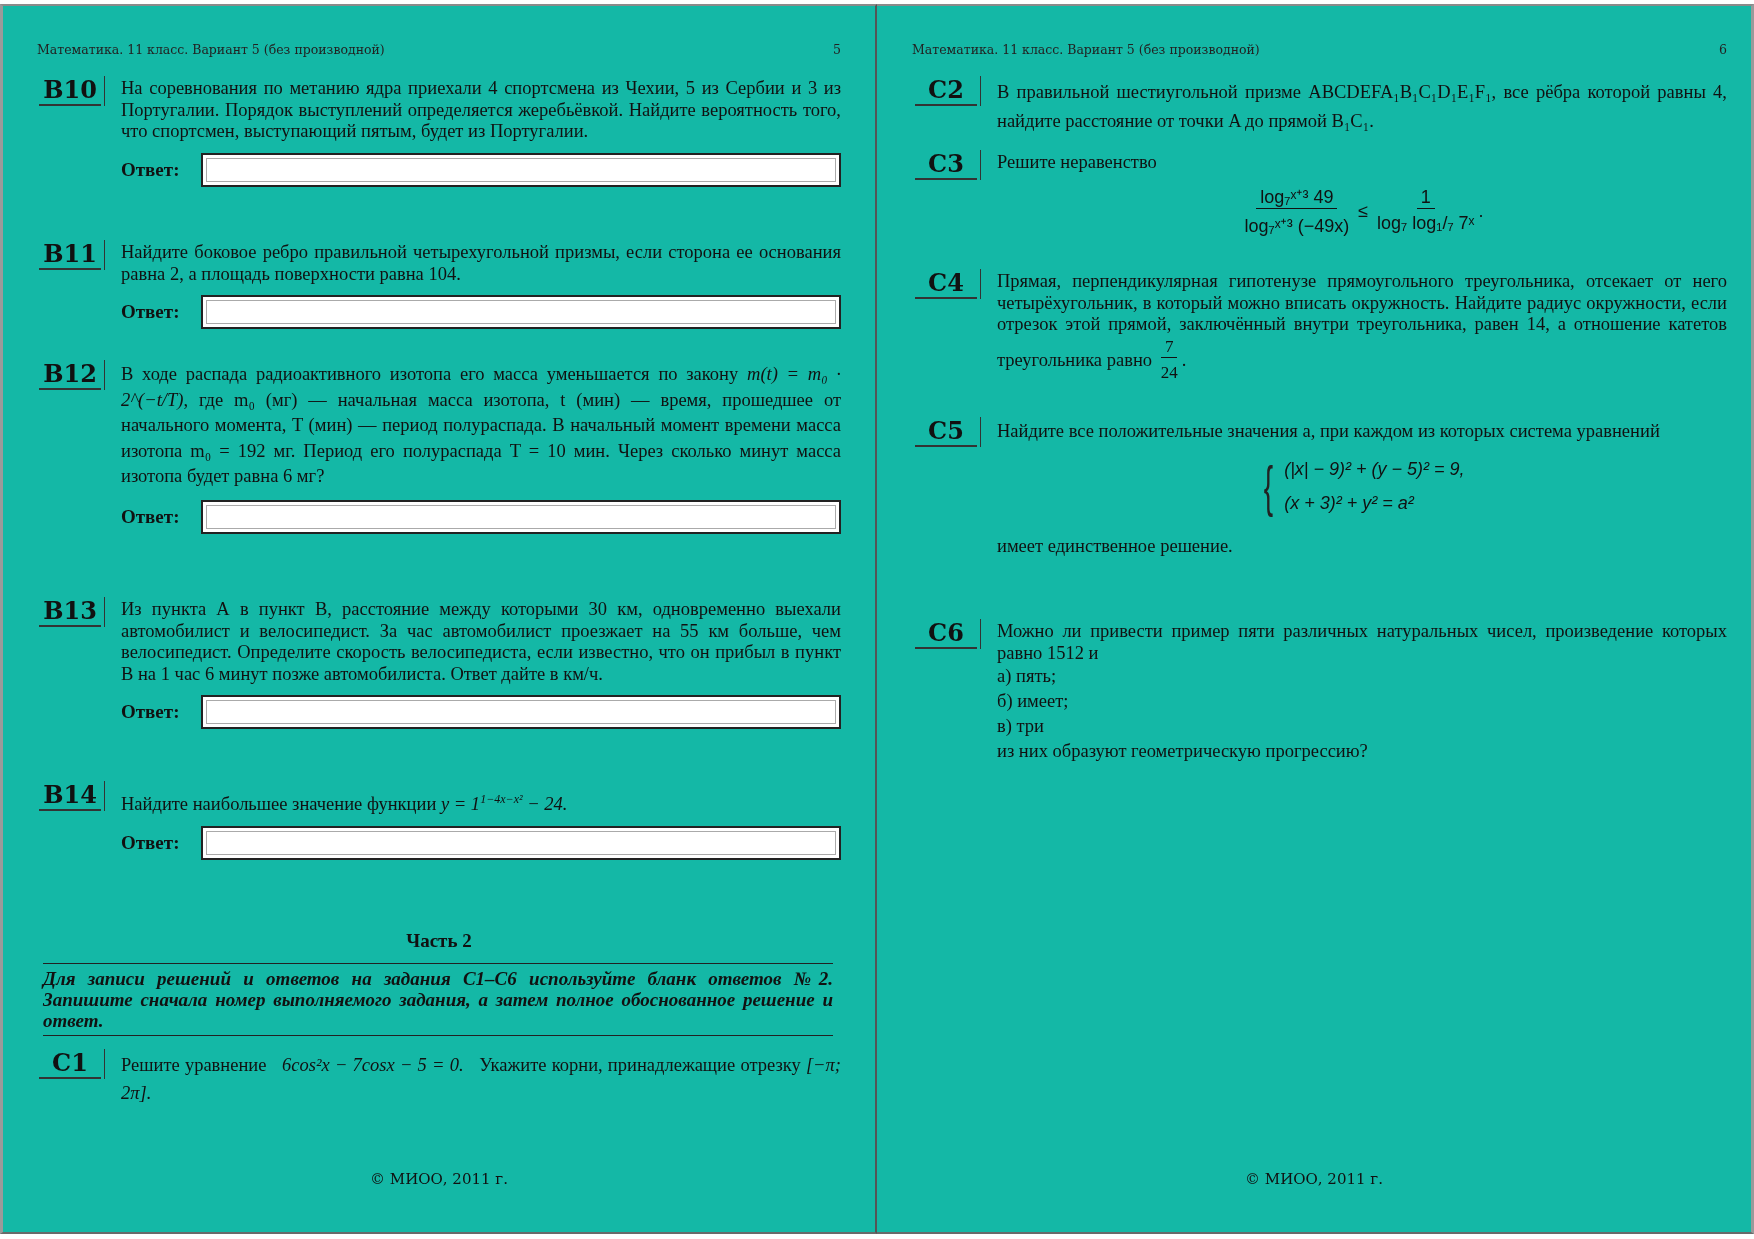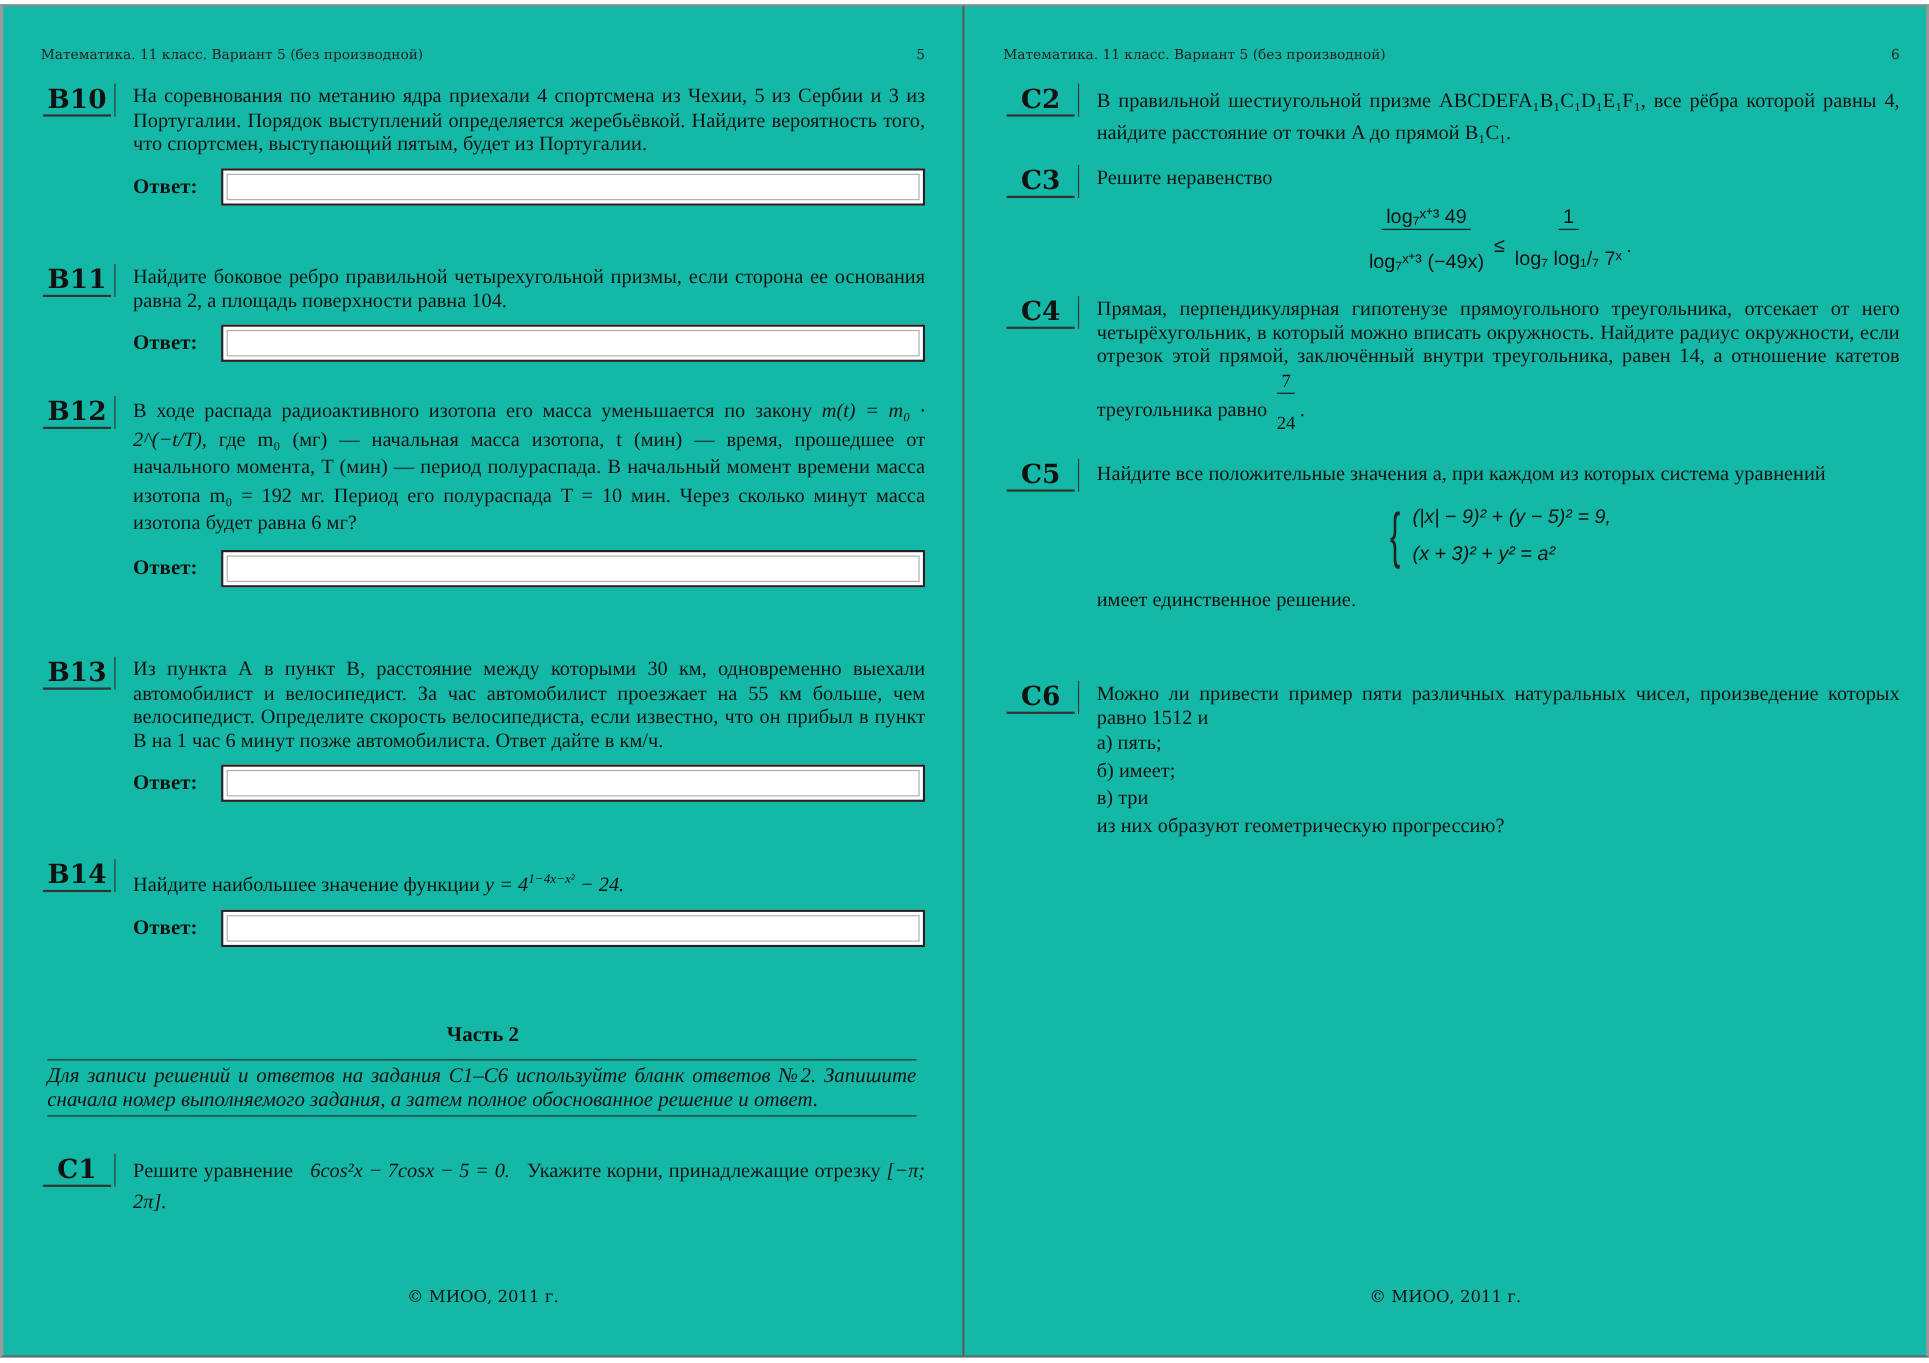--- a/index.html
+++ b/index.html
@@ -39,28 +39,28 @@
     flex: 1; height: 34px; border: 2px solid #222; box-sizing: border-box; position: relative; background: #fff;
   }
   .answer-box::before {
     content: ""; position: absolute; left: 3px; right: 3px; top: 3px; bottom: 3px; border: 1px solid #aaa;
   }
   .math { font-style: italic; }
   sup, sub { font-size: 12px; }
   .part-title { position: absolute; left: 0; right: 0; top: 924px; text-align: center; font-weight: bold; font-size: 19px; font-family: "Liberation Serif", serif; }
   .instruction {
     position: absolute; left: 40px; right: 42px; top: 957px; border-top: 1.5px solid #222; border-bottom: 1.5px solid #222;
-    padding: 4px 0 4px; font-style: italic; font-weight: normal; font-size: 19px; line-height: 21px; text-align: justify;
+    padding: 4px 0 4px; font-style: italic; font-weight: bold; font-size: 19px; line-height: 21px; text-align: justify;
     font-family: "Liberation Serif", serif;
   }
   .footer { position: absolute; bottom: 44px; left: 0; right: 0; text-align: center; font-size: 15px; }
   .formula { text-align: center; font-size: 18px; font-family: Liberation Sans, sans-serif; }
   .frac { display: inline-flex; flex-direction: column; align-items: center; vertical-align: middle; }
   .frac .num { border-bottom: 1.3px solid #111; padding: 0 4px; }
-  .frac .den { padding: 16px 4px; }
+  .frac .den { padding: 4px 4px; }
   .system { display: inline-flex; align-items: center; }
   .brace { font-size: 56px; line-height: 1; margin-right: 6px; transform: scaleX(0.5); color: #222; }
   .sys-lines div { font-style: italic; line-height: 34px; font-size: 18px; }
   .sub-item { margin-left: 82px; font-size: 18.5px; line-height: 25px; font-family: "Liberation Serif", serif; }
 </style>
 </head>
 <body>
 
 <div class="sheet" id="page-left">
   <div class="running-head">
@@ -104,21 +104,21 @@
     <div class="answer-row">
       <span class="answer-label">Ответ:</span>
       <div class="answer-box"></div>
     </div>
   </div>
 
   <div class="task" style="top:777px">
     <div class="task-num">B14</div>
     <div class="task-text" style="padding-top:6px">
       <span>Найдите наибольшее значение функции</span>
-      <span class="math"><span>y = 4</span><sup>1−4x−x²</sup><span> − 24.</span></span>
+      <span class="math"><span>y = 1</span><sup>1−4x−x²</sup><span> − 24.</span></span>
     </div>
     <div class="answer-row">
       <span class="answer-label">Ответ:</span>
       <div class="answer-box"></div>
     </div>
   </div>
 
   <div class="part-title">Часть 2</div>
   <div class="instruction">Для записи решений и ответов на задания С1–С6 используйте бланк ответов №2. Запишите сначала номер выполняемого задания, а затем полное обоснованное решение и ответ.</div>
 

